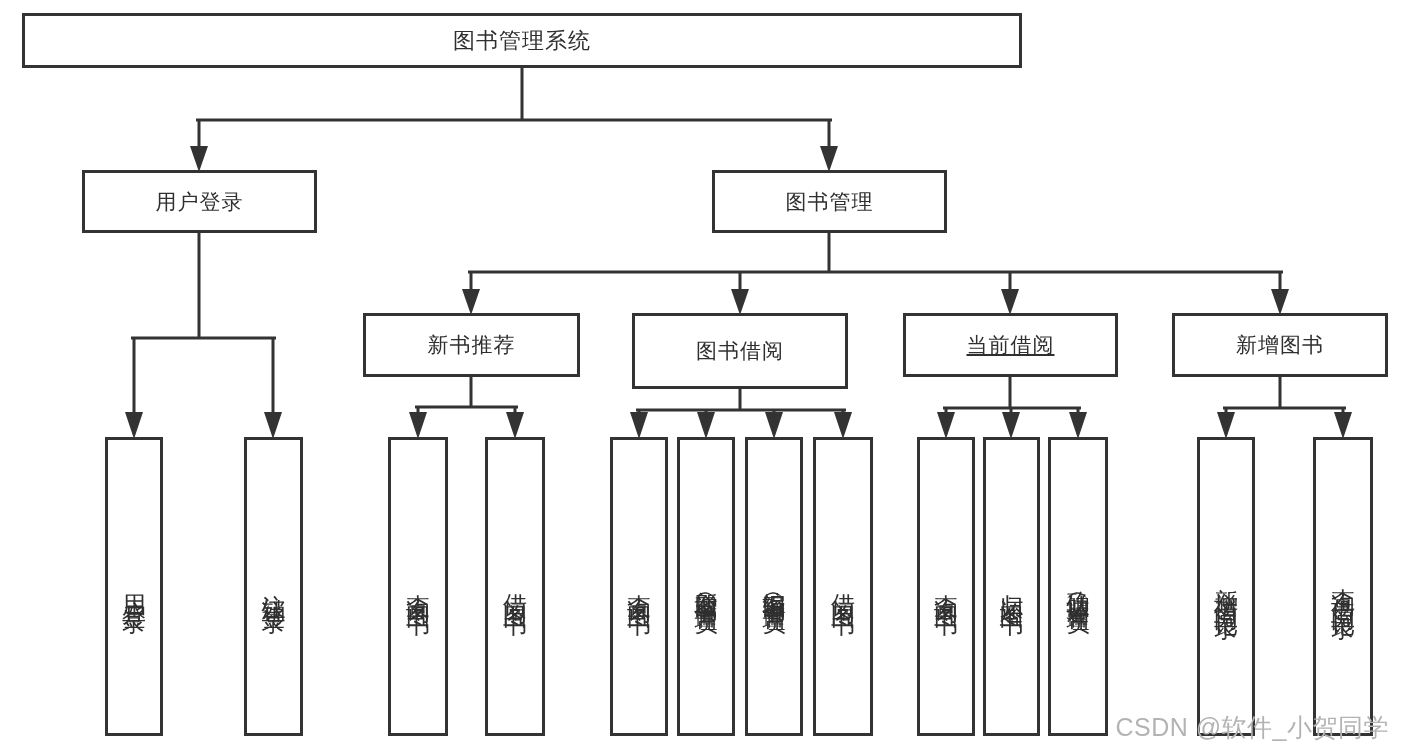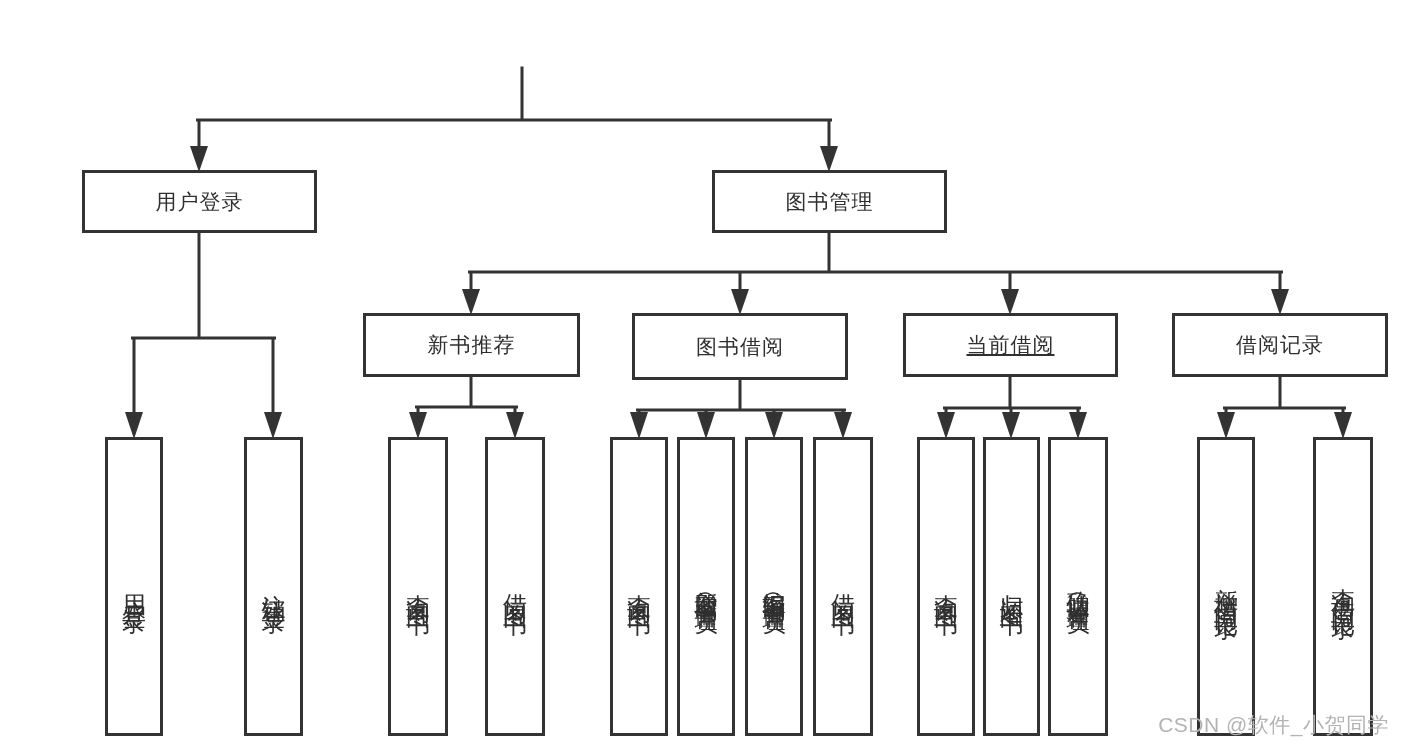--- a/index.html
+++ b/index.html
@@ -34,32 +34,32 @@
     font-size:24px;
     letter-spacing:6px;
     line-height:1;
     color:var(--text);
     white-space:nowrap;
   }
   .vtext.long{font-size:23px;letter-spacing:3px;}
   .watermark{
     position:absolute;
     right:16px;top:711px;
-    font-size:21px;
+    font-size:25px;
     color:var(--wm);
     z-index:3;
     letter-spacing:0.5px;
     white-space:nowrap;
   }
   
   #n-user-login{left:82px;top:170px;width:235px;height:63px;}
   #n-book-mgmt{left:712px;top:170px;width:235px;height:63px;}
   
   #n-new-book{left:363px;top:313px;width:217px;height:64px;text-align:right;}
-  #n-book-borrow{left:632px;top:313px;width:216px;height:67px;}
+  #n-book-borrow{left:632px;top:313px;width:216px;height:76px;}
   #n-current-borrow{left:903px;top:313px;width:215px;height:64px;text-decoration:underline;}
   #n-borrow-record{left:1172px;top:313px;width:216px;height:64px;}
   
   #v-user-login{left:105px;width:58px;}
   #v-logout{left:244px;width:59px;}
   #v-query-book-1{left:388px;width:60px;}
   #v-borrow-book-1{left:485px;width:60px;}
   #v-query-book-2{left:610px;width:58px;}
   #v-add-book{left:677px;width:58px;}
   #v-edit-book{left:745px;width:58px;}
@@ -108,39 +108,42 @@
       <polygon points="765,412 783,412 774,439"></polygon>
       <polygon points="834,412 852,412 843,439"></polygon>
       <polygon points="937,412 955,412 946,439"></polygon>
       <polygon points="1002,412 1020,412 1011,439"></polygon>
       <polygon points="1069,412 1087,412 1078,439"></polygon>
       <polygon points="1217,412 1235,412 1226,439"></polygon>
       <polygon points="1334,412 1352,412 1343,439"></polygon>
     </g>
   </svg>
 
+  <div class="node root h">
+    <span>图书管理系统</span>
+  </div>
 
   <div class="node h" id="n-user-login">
     <span>用户登录</span>
   </div>
   <div class="node h" id="n-book-mgmt">
     <span>图书管理</span>
   </div>
 
   <div class="node h" id="n-new-book">
     <span>新书推荐</span>
   </div>
   <div class="node h" id="n-book-borrow">
     <span>图书借阅</span>
   </div>
   <div class="node h" id="n-current-borrow">
     <span>当前借阅</span>
   </div>
   <div class="node h" id="n-borrow-record">
-    <span>借阅记录</span>
+    <span>新增图书</span>
   </div>
 
   <div class="node v" id="v-user-login">
     <span class="vtext">用户登录</span>
   </div>
   <div class="node v" id="v-logout">
     <span class="vtext">注销登录</span>
   </div>
 
   <div class="node v" id="v-query-book-1">

